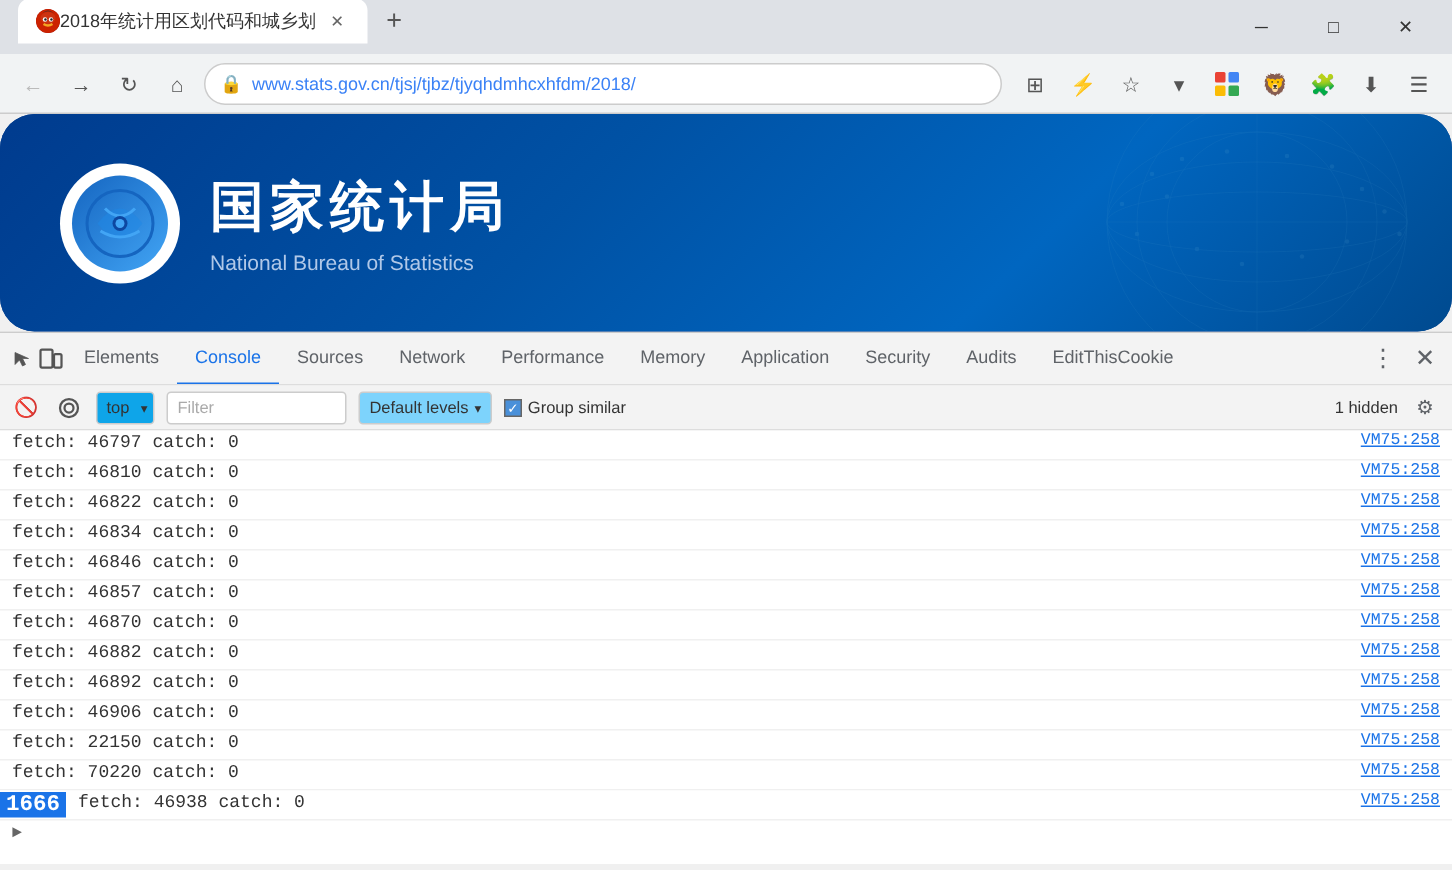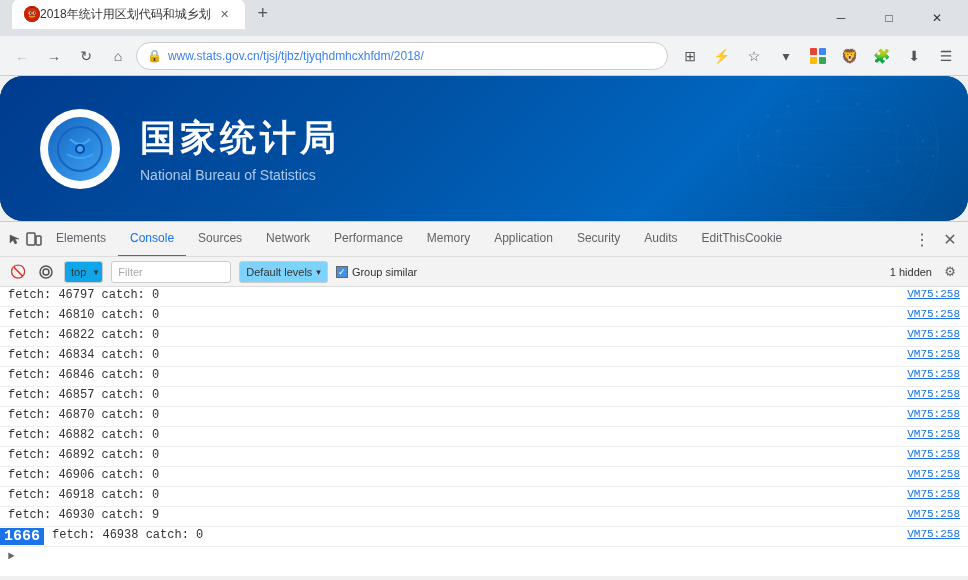--- a/index.html
+++ b/index.html
@@ -636,25 +636,25 @@
   </div>
       <div class="console-row">
     <span class="row-text">fetch: 46892  catch: 0</span>
     <span class="row-source">VM75:258</span>
   </div>
       <div class="console-row">
     <span class="row-text">fetch: 46906  catch: 0</span>
     <span class="row-source">VM75:258</span>
   </div>
       <div class="console-row">
-    <span class="row-text">fetch: 46918  catch: 0</span>
-    <span class="row-source">VM75:258</span>
-  </div>
-      <div class="console-row">
-    <span class="row-text">fetch: 46930  catch: 9</span>
+    <span class="row-text">fetch: 22150  catch: 0</span>
+    <span class="row-source">VM75:258</span>
+  </div>
+      <div class="console-row">
+    <span class="row-text">fetch: 70220  catch: 0</span>
     <span class="row-source">VM75:258</span>
   </div>
       <div class="console-row last-row">
   <span class="row-count">1666</span>
   <span class="row-text">fetch: 46938  catch: 0</span>
   <span class="row-source">VM75:258</span>
 </div>
       <div class="cursor-row">
         <span class="cursor-icon">►</span>
       </div>

